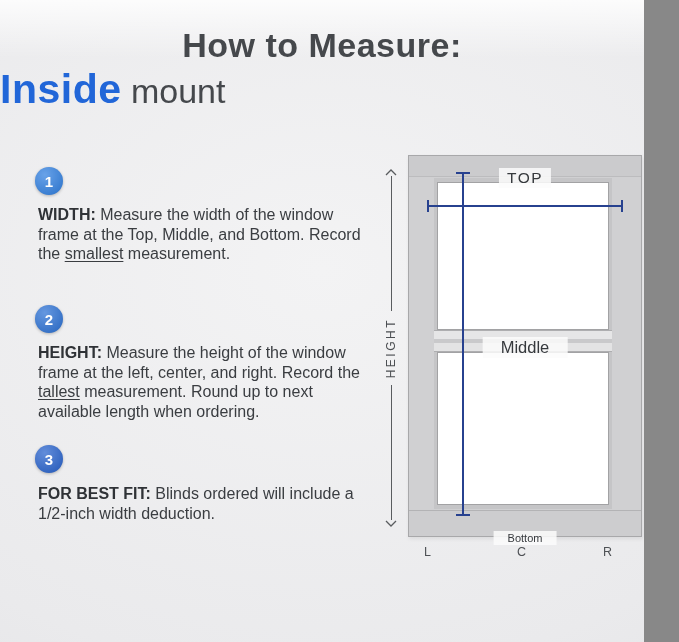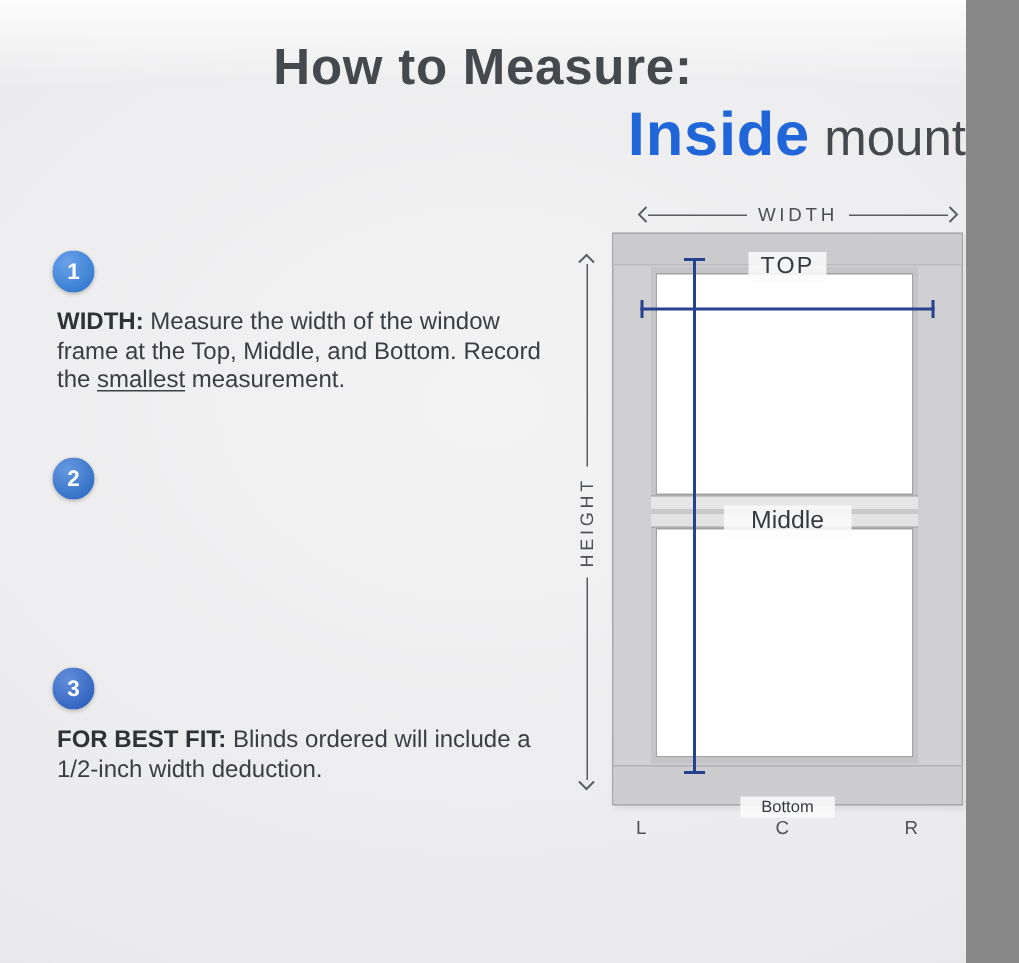--- a/index.html
+++ b/index.html
@@ -9,21 +9,21 @@
     background-color:#ebebed;
     background-image:
       linear-gradient(180deg, rgba(255,255,255,.85) 0%, rgba(255,255,255,0) 9%),
       radial-gradient(ellipse 120% 90% at 50% 42%, #f3f3f4 0%, #eaeaec 70%, #e3e3e6 100%);
     font-family:"Liberation Sans", sans-serif; color:#3c4043;
   }
 
   
   .title-line1 { position:absolute; top:26px; left:0; width:100%; text-align:center;
     font-size:34px; font-weight:700; color:#45484c; letter-spacing:.5px; }
-  .title-line2 { position:absolute; top:66px; left:0; width:100%; text-align:right;
+  .title-line2 { position:absolute; top:66px; left:0; width:100%; text-align:left;
     font-size:34px; font-weight:500; color:#45484c; }
   .inside-word { font-size:41px; font-weight:800; color:#2166d8; letter-spacing:.5px; }
 
   
   .step-badge { position:absolute; left:35px; width:28px; height:28px; border-radius:50%;
     color:#fff; font-weight:700; font-size:15px; display:flex; align-items:center;
     justify-content:center; box-shadow:0 1px 3px rgba(0,0,0,.25);
     background-image:radial-gradient(circle at 35% 28%, rgba(255,255,255,.28), rgba(0,0,0,.10)); }
   .step-text { position:absolute; left:38px; width:328px; font-size:16px; line-height:1.23;
     color:#3a3d41; }
@@ -101,37 +101,27 @@
   <div class="title-line2"><span class="inside-word">Inside</span><span> mount</span></div>
 
   <div id="badge1" class="step-badge" style="background-color: rgb(46, 126, 224);">
       <span>1</span>
     </div>
   <p id="text1" class="step-text"><b>WIDTH:</b><span> Measure the width of the window frame at the Top, Middle, and Bottom. Record the </span><span class="uline">smallest</span><span> measurement.</span></p>
 
   <div id="badge2" class="step-badge" style="background-color: rgb(42, 112, 212);">
       <span>2</span>
     </div>
+  <p id="text2" class="step-text"><b>HEIGHT:</b><span> Measure the height of the window frame at the left, center, and right. Record the </span><span class="uline">tallest</span><span> measurement. Round up to next available length when ordering.</span></p>
 
   <div id="badge3" class="step-badge" style="background-color: rgb(38, 97, 204);">
       <span>3</span>
     </div>
   <p id="text3" class="step-text"><b>FOR BEST FIT:</b><span> Blinds ordered will include a 1/2-inch width deduction.</span><span class="uline"></span><span></span></p>
 
-  <div class="width-arrow">
-    <svg width="8" height="14">
-        <polyline points="7,2 2,7 7,12" fill="none" stroke="#595c5f" stroke-width="1.3"></polyline>
-      </svg>
-    <div class="arrow-line-h"></div>
-    <span class="dim-label">WIDTH</span>
-    <div class="arrow-line-h"></div>
-    <svg width="8" height="14">
-        <polyline points="1,2 6,7 1,12" fill="none" stroke="#595c5f" stroke-width="1.3"></polyline>
-      </svg>
-  </div>
 
   <div class="height-arrow">
     <svg width="14" height="8">
         <polyline points="2,7 7,2 12,7" fill="none" stroke="#595c5f" stroke-width="1.3"></polyline>
       </svg>
     <div class="arrow-line-v"></div>
     <span class="dim-label-v">HEIGHT</span>
     <div class="arrow-line-v"></div>
     <svg width="14" height="8">
         <polyline points="2,1 7,6 12,1" fill="none" stroke="#595c5f" stroke-width="1.3"></polyline>

